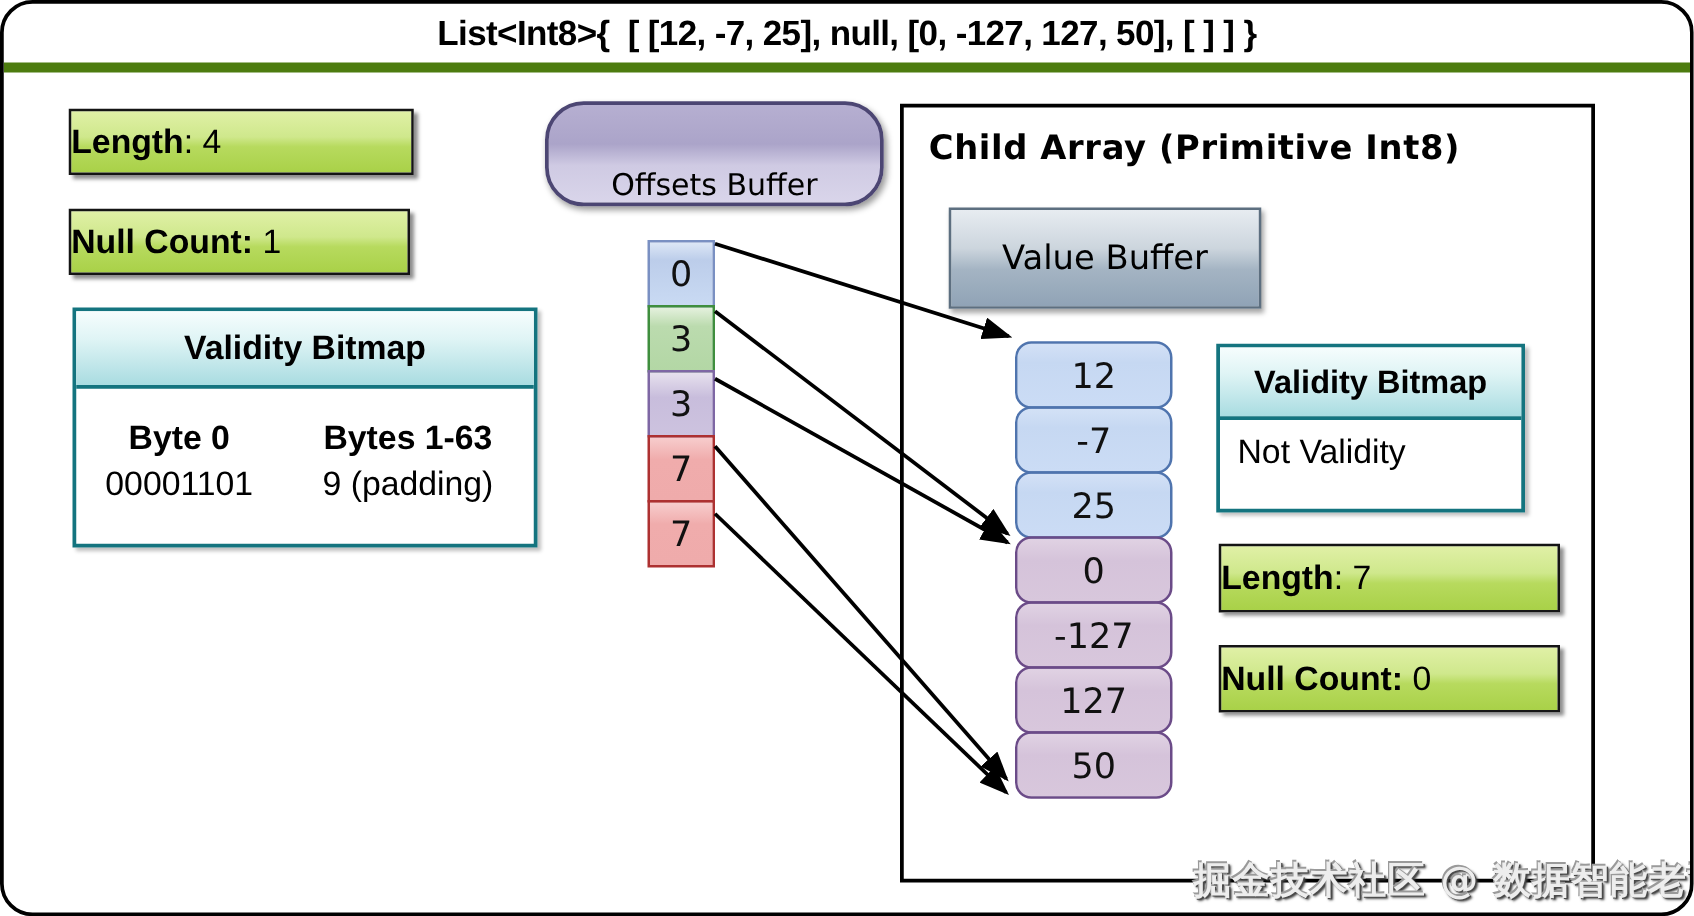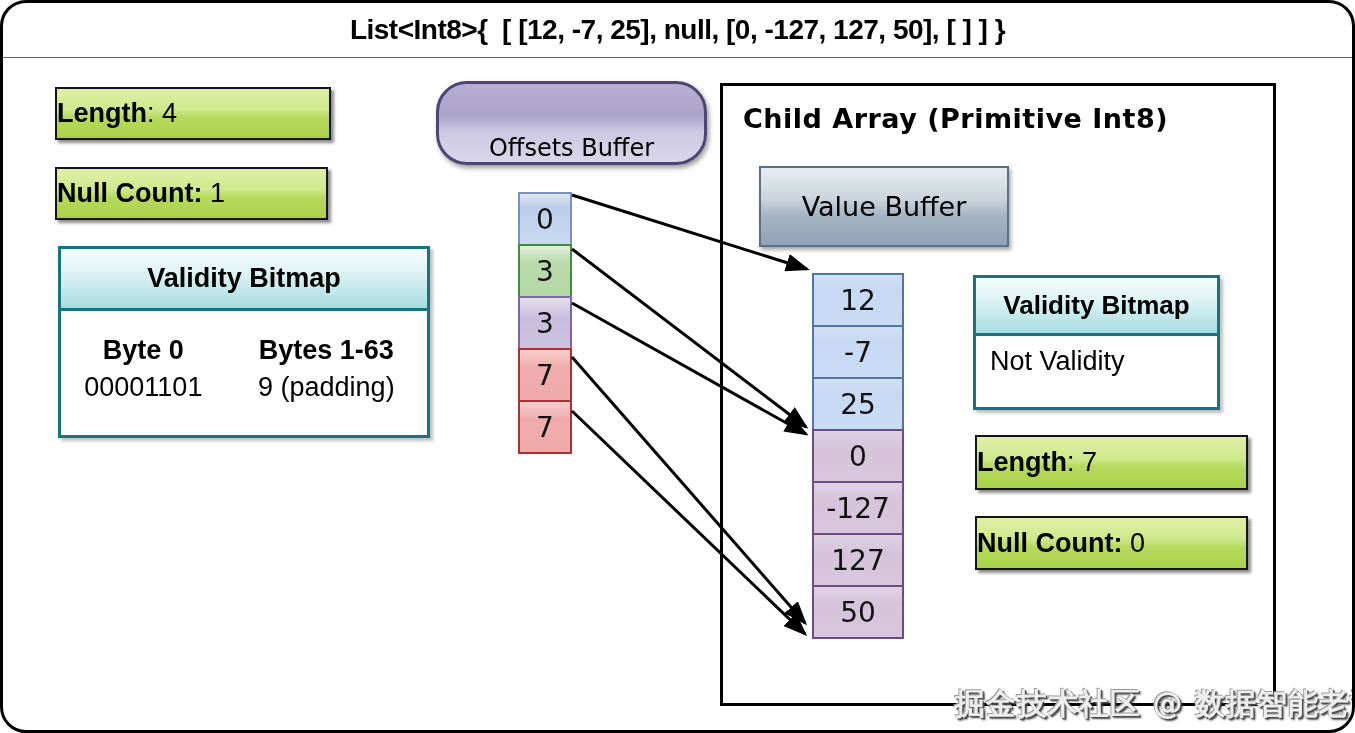--- a/index.html
+++ b/index.html
@@ -5,21 +5,21 @@
   html,body{margin:0;padding:0;background:#ffffff;}
   *{box-sizing:border-box;}
   .canvas{
     position:relative;width:1355px;height:733px;background:#fff;
     border:3px solid #000;border-radius:26px;overflow:hidden;
     font-family:"Liberation Sans",sans-serif;color:#000;
   }
   
   .title-bar{
     position:absolute;left:0;top:0;width:100%;height:55px;
-    border-bottom:1px solid #4d7c0f;
+    border-bottom:8px solid #4d7c0f;
     display:flex;align-items:center;justify-content:center;
   }
   .title-bar span{
     font-weight:bold;font-size:28px;letter-spacing:-0.5px;white-space:pre;
   }
   
   .green-btn{
     position:absolute;display:flex;align-items:center;
     background:linear-gradient(180deg,#e0f0a6 0%,#cfe88c 42%,#b7da5e 58%,#a9d148 100%);
     border:2px solid #141414;box-shadow:3px 3px 3px rgba(0,0,0,0.45);
@@ -74,21 +74,21 @@
   }
   
   .cell-col{position:absolute;display:flex;flex-direction:column;}
   .cell{
     display:flex;align-items:center;justify-content:center;
     font-family:"DejaVu Sans",sans-serif;font-size:28px;color:#111;
     margin-top:-2px;
   }
   .cell:first-child{margin-top:0;}
   .offset-cell{width:54px;height:54px;}
-  .value-cell{width:92px;height:54px;}
+  .value-cell{width:126px;height:54px;border-radius:13px;}
   .c-blue  {background:linear-gradient(180deg,#dde7f6 0%,#bccdea 28%,#c9daf3 100%);border:2px solid #7a90c2;}
   .c-green {background:linear-gradient(180deg,#e5f1de 0%,#bbdbae 30%,#b3d7a5 100%);border:2px solid #3f8e3e;}
   .c-purple{background:linear-gradient(180deg,#e7e1ee 0%,#c8bddc 40%,#cdc3df 100%);border:2px solid #7e67a4;}
   .c-red   {background:linear-gradient(180deg,#f7cdcd 0%,#f0acac 35%,#efabab 100%);border:2px solid #ad3131;}
   .v-blue  {background:linear-gradient(180deg,#d3e1f6 0%,#c6d8f2 30%,#cbdcf5 100%);border:2px solid #4f74ae;}
   .v-purple{background:linear-gradient(180deg,#e0d2e3 0%,#d5c3da 35%,#d8c7dc 100%);border:2px solid #6b4b88;}
   
   .arrows{position:absolute;left:0;top:0;width:1355px;height:733px;z-index:50;pointer-events:none;}
   
   .watermark{

